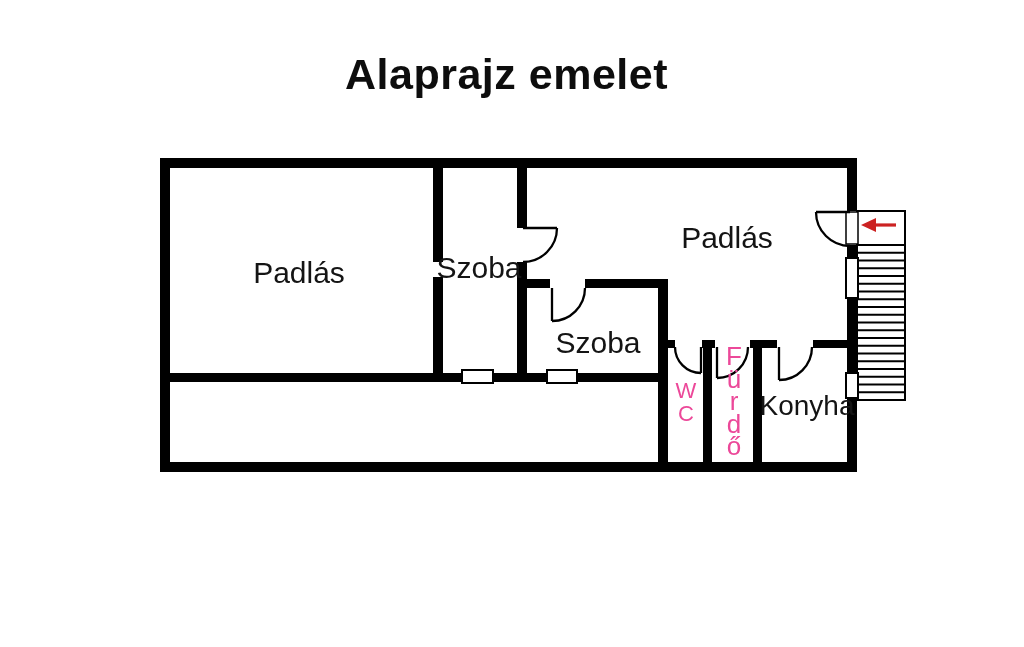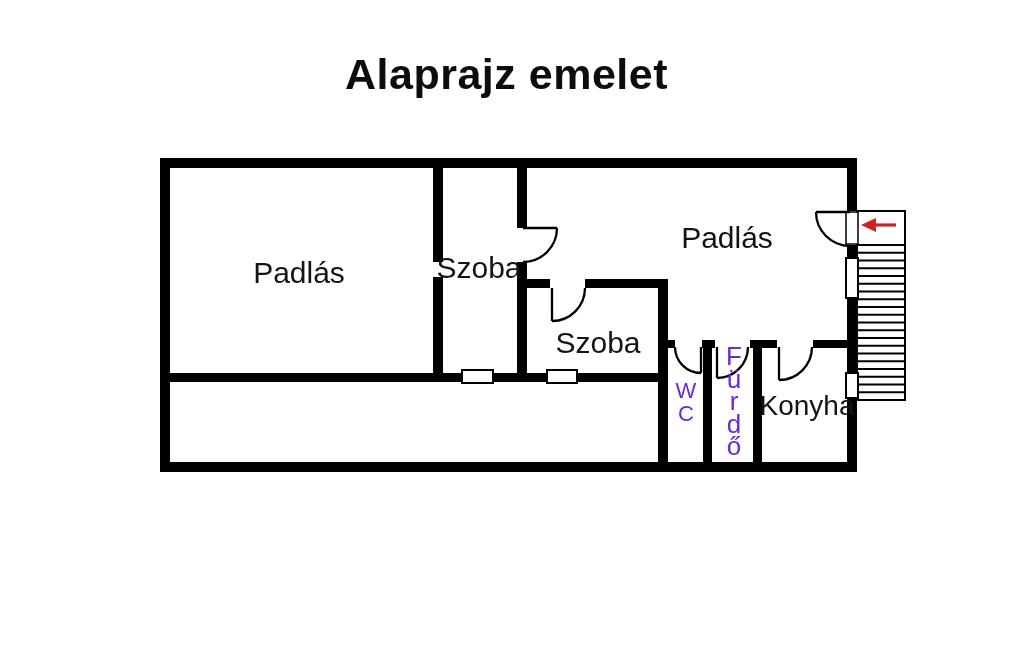--- a/index.html
+++ b/index.html
@@ -11,21 +11,21 @@
     position:absolute; top:50px; left:0; width:1013px; text-align:center;
     font-size:43px; font-weight:700; color:#0d0d0d; letter-spacing:0.5px;
   }
   .plan-svg { position:absolute; left:0; top:0; }
   .rlabel {
     position:absolute; color:#141414; font-size:30px; line-height:1.0;
     text-align:center; white-space:nowrap;
   }
   .rlabel.small { font-size:28px; }
   .vlabel {
-    position:absolute; color:#6d28d9; text-align:center;
+    position:absolute; color:#ec4899; text-align:center;
     word-break:break-all; white-space:normal;
   }
   .vlabel.wc    { left:671px; top:379px; width:30px; font-size:22px; line-height:23px; }
   .vlabel.furdo { left:724px; top:345px; width:20px; font-size:26px; line-height:22.5px; }
 </style>
 </head>
 <body>
 
 <div class="page">
 

